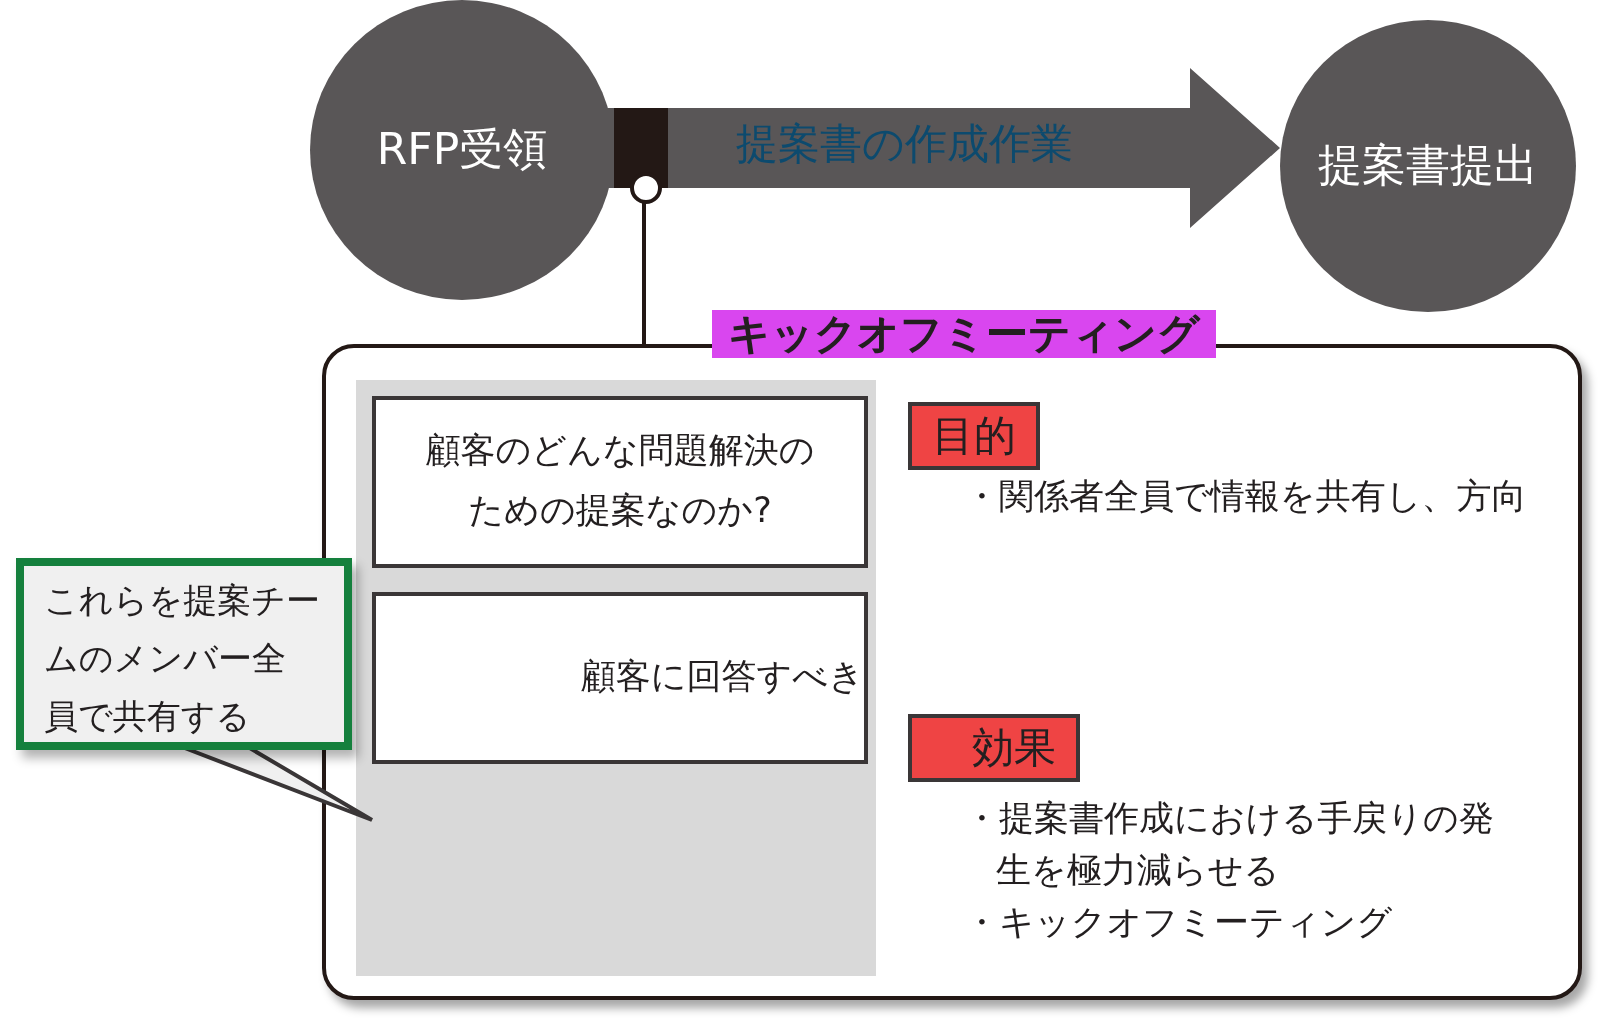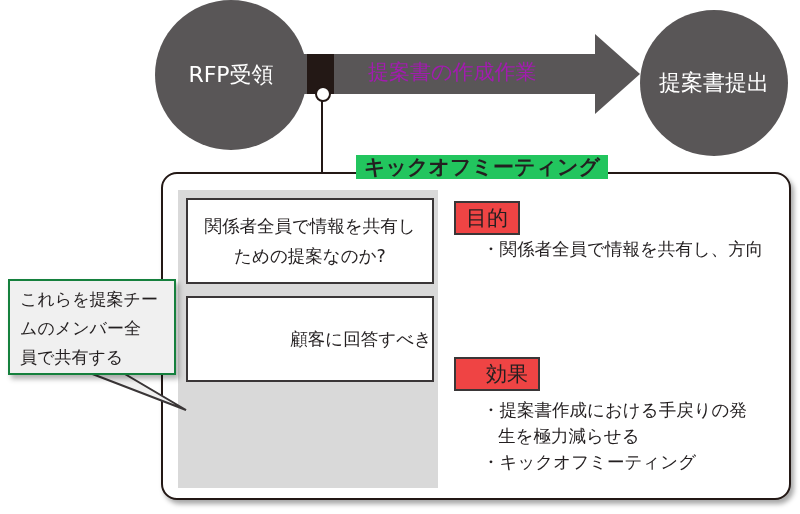--- a/index.html
+++ b/index.html
@@ -15,37 +15,37 @@
       position: absolute; width: 150px; height: 150px; border-radius: 50%;
       background: #595657; color: #fff;
       display: flex; align-items: center; justify-content: center;
       font-size: 22px; letter-spacing: 0px;
     }
     #c-start { left: 155px; top: 0px; width: 152px; height: 150px; }
     #c-end { left: 640px; top: 10px; width: 148px; height: 146px; }
 
     #arrow { position: absolute; left: 290px; top: 34px; width: 350px; height: 80px; }
     .arrow-label {
-      position: absolute; left: 368px; top: 58px; color: #a21caf; font-size: 21px;
+      position: absolute; left: 368px; top: 58px; color: #0c4a6e; font-size: 21px;
     }
     #kick-marker { position: absolute; left: 307px; top: 54px; width: 27px; height: 40px; background: #231815; }
     #kick-dot {
       position: absolute; left: 315px; top: 86px; width: 12px; height: 12px;
       border-radius: 50%; background: #fff; border: 2px solid #231815;
     }
     #kick-line { position: absolute; left: 321px; top: 99px; width: 2px; height: 80px; background: #231815; }
 
     
     #panel {
       position: absolute; left: 161px; top: 172px; width: 626px; height: 324px;
       border: 2px solid #231815; border-radius: 16px; background: #fff;
       box-shadow: 3px 4px 5px rgba(0,0,0,0.35);
     }
     #panel-title {
-      position: absolute; left: 356px; top: 155px; background: #22c55e;
+      position: absolute; left: 356px; top: 155px; background: #d946ef;
       padding: 0 8px; font-size: 21px; font-weight: bold; line-height: 24px;
     }
     #questions {
       position: absolute; left: 178px; top: 190px; width: 260px; height: 298px;
       background: #d9d9d9;
     }
     .qbox {
       position: absolute; left: 8px; width: 244px; background: #fff;
       border: 2px solid #3a3637; display: flex; align-items: center; justify-content: center;
       text-align: center; font-size: 17.5px; line-height: 30px;
@@ -61,21 +61,21 @@
     #head-purpose { top: 201px; }
     #head-effect { top: 357px; padding-left: 30px; }
     .bullets { position: absolute; left: 482px; width: 320px; font-size: 17.5px; line-height: 26px; }
     .bullets .item { padding-left: 16px; text-indent: -16px; white-space: nowrap; }
     #list-purpose { top: 236px; }
     #list-effect { top: 397px; }
 
     
     #callout {
       position: absolute; left: 8px; top: 279px; width: 168px; height: 96px;
-      background: #f0f0f0; border: 2px solid #15803d;
+      background: #f0f0f0; border: 4px solid #15803d;
       box-shadow: 3px 4px 5px rgba(0,0,0,0.3);
       padding: 4px 6px 0 10px; box-sizing: border-box;
       font-size: 17px; line-height: 29px;
     }
     #callout-tail { position: absolute; left: 80px; top: 370px; width: 110px; height: 60px; overflow: visible; }
   </style>
 </head>
 <body>
 
 <div class="circle" id="c-start">
@@ -93,21 +93,21 @@
 <div class="circle" id="c-end">
   <span>提案書提出</span>
 </div>
 
 <div id="panel"></div>
 <div id="panel-title">キックオフミーティング</div>
 
 <div id="questions">
   <div class="qbox" id="q1">
     <div>
-      <div>関係者全員で情報を共有し</div>
+      <div>顧客のどんな問題解決の</div>
       <div>ための提案なのか?</div>
     </div>
   </div>
   <div class="qbox" id="q2">
     <div>
       <div>顧客に回答すべき</div>
     </div>
   </div>
 </div>
 

